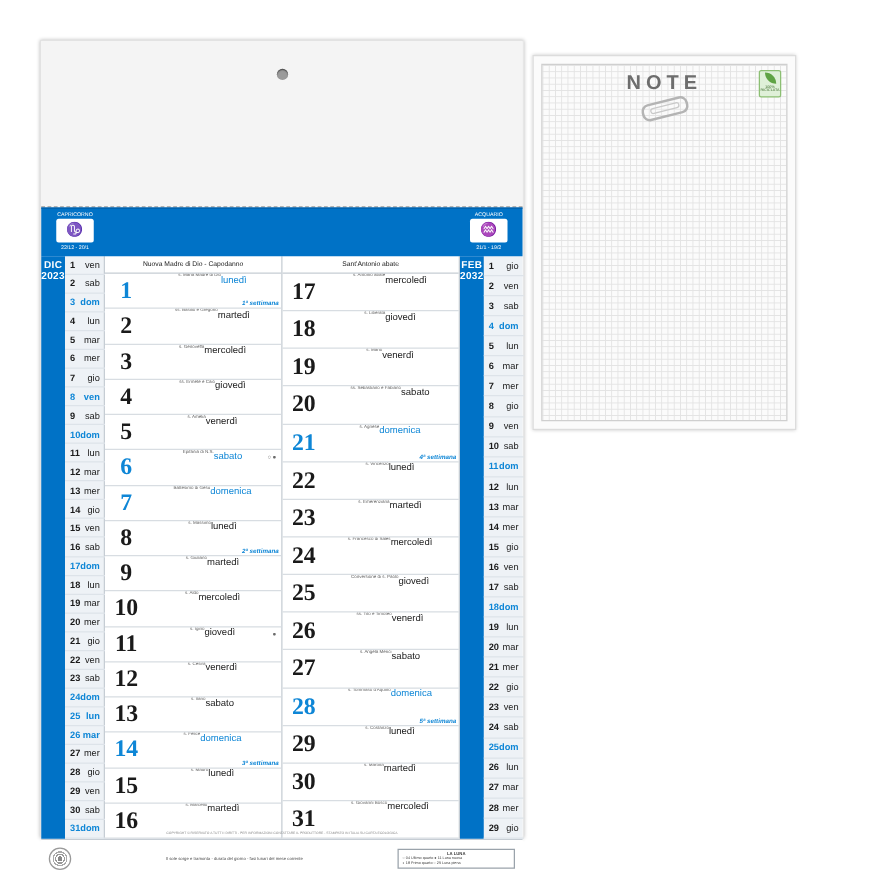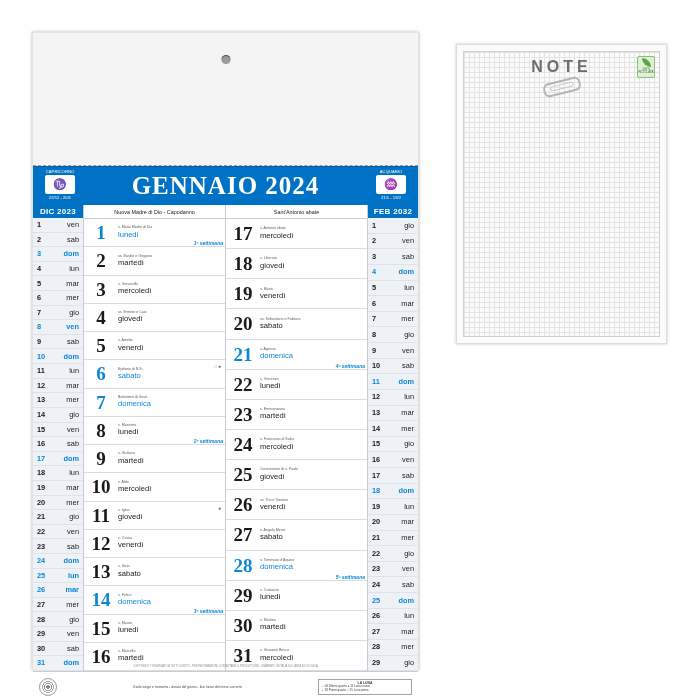--- a/index.html
+++ b/index.html
@@ -51,21 +51,21 @@
   }
 
   
   .cal-body{
     display:flex;height:calc(636px - 132px - 38px);
     background:#ffffff;
   }
   .side{
     width:50px;flex:0 0 50px;background:#eef2f6;
     border-right:1px solid #c6cdd4;
-    display:flex;flex-direction:column;
+    display:flex;
   }
   .side.right{border-right:none;border-left:1px solid #c6cdd4;}
   .side-head{
     background:#0072c6;color:#fff;font-size:8px;font-weight:bold;
     text-align:center;padding:2px 0 2px;letter-spacing:.3px;
   }
   .side-list{flex:1;display:flex;flex-direction:column;}
   .side-row{
     flex:1;display:flex;align-items:center;justify-content:space-between;
     padding:0 4px;font-size:7.4px;color:#1a1a1a;
@@ -90,21 +90,21 @@
     border-bottom:1px solid #d8dde2;
   }
   .day .num{
     width:34px;flex:0 0 34px;text-align:center;
     font-size:19px;font-weight:bold;color:#1a1a1a;
     font-family:"Liberation Serif", serif;
     display:flex;align-items:center;justify-content:center;
     line-height:1;
   }
   .day .right{
-    flex:1;display:flex;flex-direction:column;justify-content:center;
+    flex:1;display:flex;flex-direction:row;justify-content:center;
     padding-right:3px;overflow:hidden;
   }
   .day .saint{font-size:3.6px;color:#5d5d5d;line-height:1.05;}
   .day .dow{font-size:7.6px;color:#1a1a1a;line-height:1.1;margin-top:.5px;}
   .day.sun .num,.day.sun .dow{color:#0e86d6;}
   .day .week{
     position:absolute;right:2px;bottom:0px;
     font-size:5px;color:#0e86d6;font-weight:bold;font-style:italic;
   }
   .day .moon2{
@@ -129,21 +129,21 @@
     font-size:3px;line-height:1.25;color:#3d3d3d;min-width:86px;
   }
   .foot-right .fr-t{text-align:center;font-weight:bold;font-size:3.4px;}
   .legal{
     position:absolute;left:0;right:0;bottom:1px;text-align:center;
     font-size:2.7px;color:#8a8a8a;
   }
 
   
   .note{
-    position:absolute;left:456px;top:44px;width:211px;height:300px;
+    position:absolute;left:426px;top:44px;width:211px;height:300px;
     background:#fbfbfb;border:1px solid #dcdcdc;
     box-shadow:0 0 3px rgba(0,0,0,.22);
     padding:6px;box-sizing:border-box;
   }
   .note-inner{
     width:100%;height:100%;box-sizing:border-box;
     border:1px solid #cfcfcf;position:relative;
     background-image:
       linear-gradient(to right,#e3e3e3 1px,transparent 1px),
       linear-gradient(to bottom,#e3e3e3 1px,transparent 1px);
@@ -184,21 +184,20 @@
     <div class="cal-head">
       <div class="hole"></div>
     </div>
 
     <div class="band">
       <div class="zod left">
         <div>CAPRICORNO</div>
         <div class="glyph">♑</div>
         <div>22/12 - 20/1</div>
       </div>
-      <div class="title">GENNAIO 2024</div>
       <div class="zod right">
         <div>ACQUARIO</div>
         <div class="glyph">♒</div>
         <div>21/1 - 19/2</div>
       </div>
     </div>
 
     <div class="cal-body">
 
       <div class="side">

